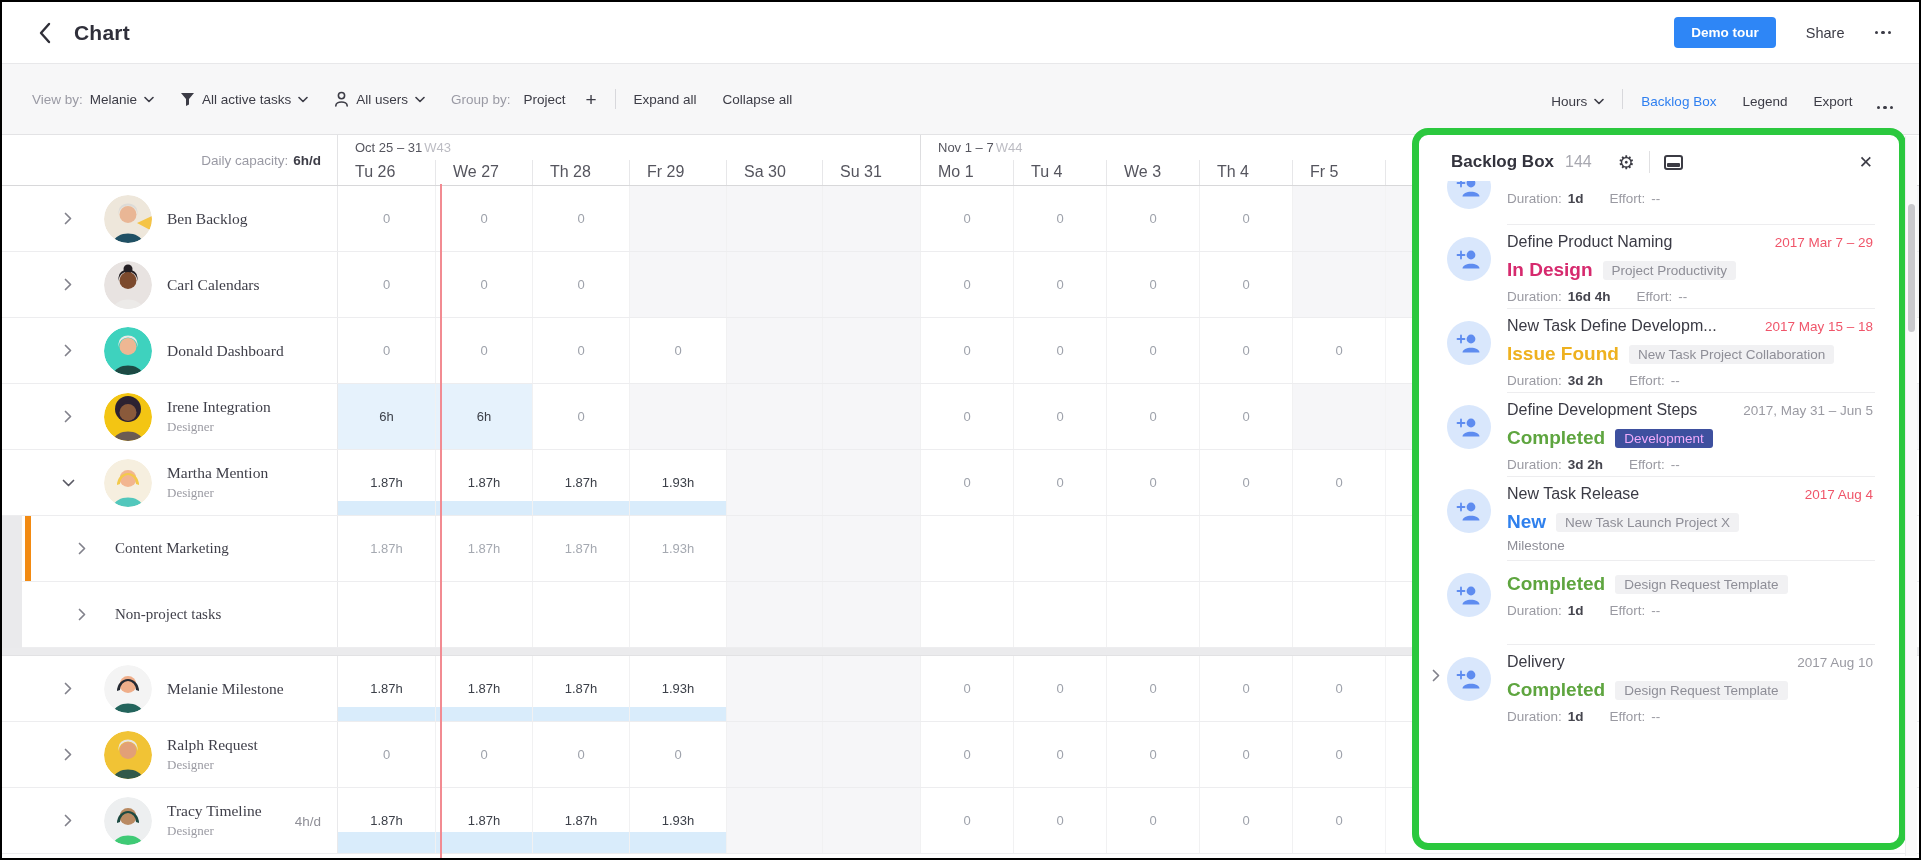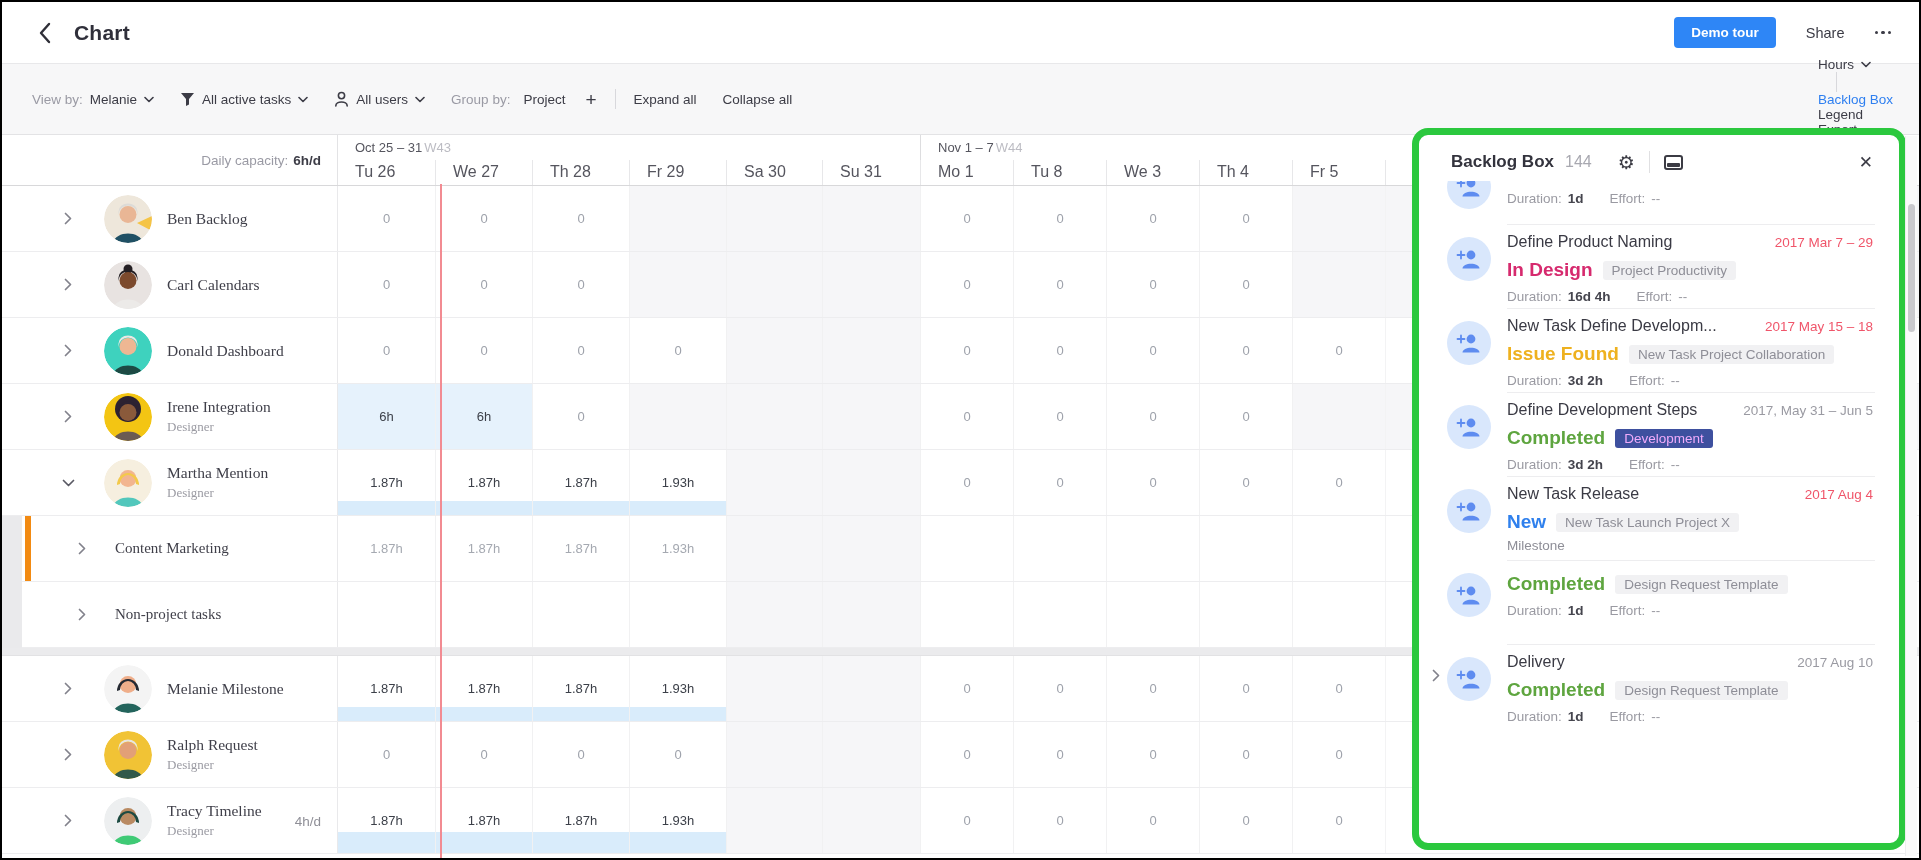--- a/index.html
+++ b/index.html
@@ -15,21 +15,21 @@
   .share-label { font-size:14.5px; color:#3c3c46; cursor:pointer; }
   .more-dots { display:inline-flex; gap:3px; cursor:pointer; align-items:center; }
   .more-dots i { width:3.5px; height:3.5px; border-radius:50%; background:#3c3c46; }
 
   
   .toolbar { position:absolute; top:62px; left:0; right:0; height:71px; background:#f7f7f8; border-bottom:1px solid #e3e3e5; display:flex; align-items:center; padding:0 26px 0 30px; font-size:13.5px; color:#3c3c46; z-index:4; }
   .tb-item { display:flex; align-items:center; gap:7px; cursor:pointer; white-space:nowrap; }
   .tb-label { color:#9a9aa4; }
   .tb-gap { width:26px; }
   .tb-divider { width:1px; height:20px; background:#d8d8dc; margin:0 18px; }
-  .toolbar-right { margin-left:auto; display:flex; align-items:flex-start;flex-direction:column; }
+  .toolbar-right { margin-left:auto; display:flex; align-items:flex-end; }
   .link-blue { color:var(--accent,#2e7ff0); cursor:pointer; }
   .tb-plain { cursor:pointer; }
   .plus-glyph { font-size:19px; font-weight:400; color:#3c3c46; line-height:1; cursor:pointer; }
 
   
   .chart { position:absolute; top:133px; left:0; right:0; bottom:0; background:#fff; }
   .chart-header { position:absolute; top:0; left:0; right:0; height:51px; display:flex; border-bottom:1px solid #d8d8da; background:#fff; }
   .lhead { width:336px; flex:none; border-right:1px solid #e3e3e5; display:flex; align-items:center; justify-content:flex-end; padding-right:16px; font-size:13.5px; color:#9a9aa4; gap:5px; }
   .lhead b { color:#3c3c46; font-weight:700; }
   .thead { flex:1; display:flex; flex-direction:column; overflow:hidden; }
@@ -212,21 +212,21 @@
             </div>
           </div>
         <div class="day-row" id="day-row">
             <div class="day-cell" style="width: 97px;">Tu 26</div>
             <div class="day-cell" style="width: 97px;">We 27</div>
             <div class="day-cell" style="width: 97px;">Th 28</div>
             <div class="day-cell" style="width: 97px;">Fr 29</div>
             <div class="day-cell" style="width: 96px;">Sa 30</div>
             <div class="day-cell" style="width: 98px;">Su 31</div>
             <div class="day-cell" style="width: 93px;">Mo 1</div>
-            <div class="day-cell" style="width: 93px;">Tu 8</div>
+            <div class="day-cell" style="width: 93px;">Tu 4</div>
             <div class="day-cell" style="width: 93px;">We 3</div>
             <div class="day-cell" style="width: 93px;">Th 4</div>
             <div class="day-cell" style="width: 93px;">Fr 5</div>
             <div class="day-cell" style="flex: 1 1 0%;"></div>
           </div>
       </div>
     </div>
     <div class="rows" id="rows">
         <div class="grid-row">
           <div class="row-left">

